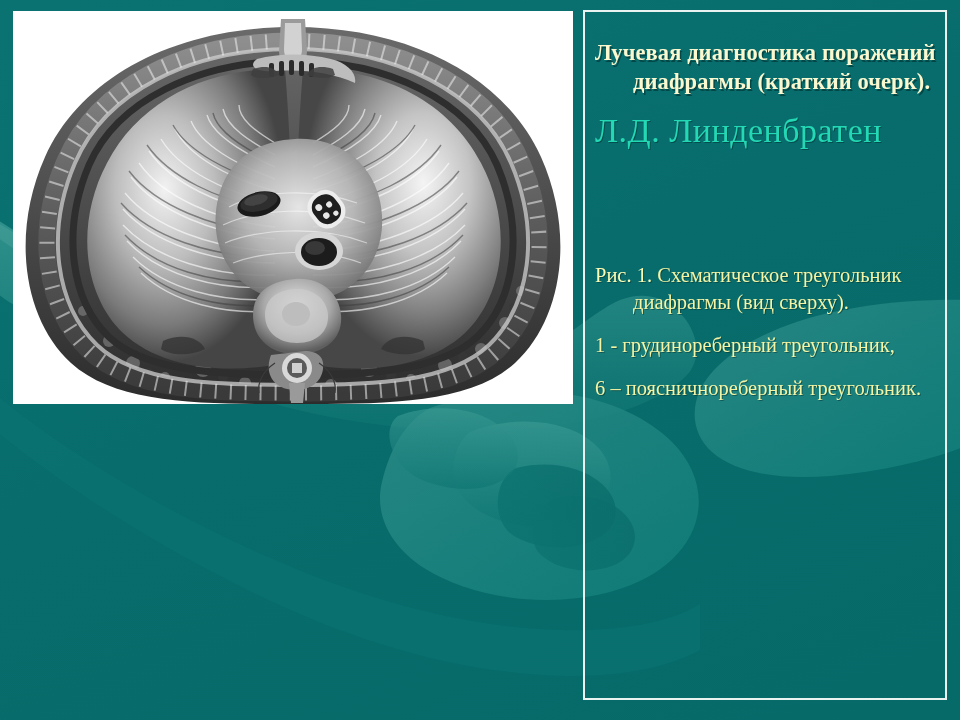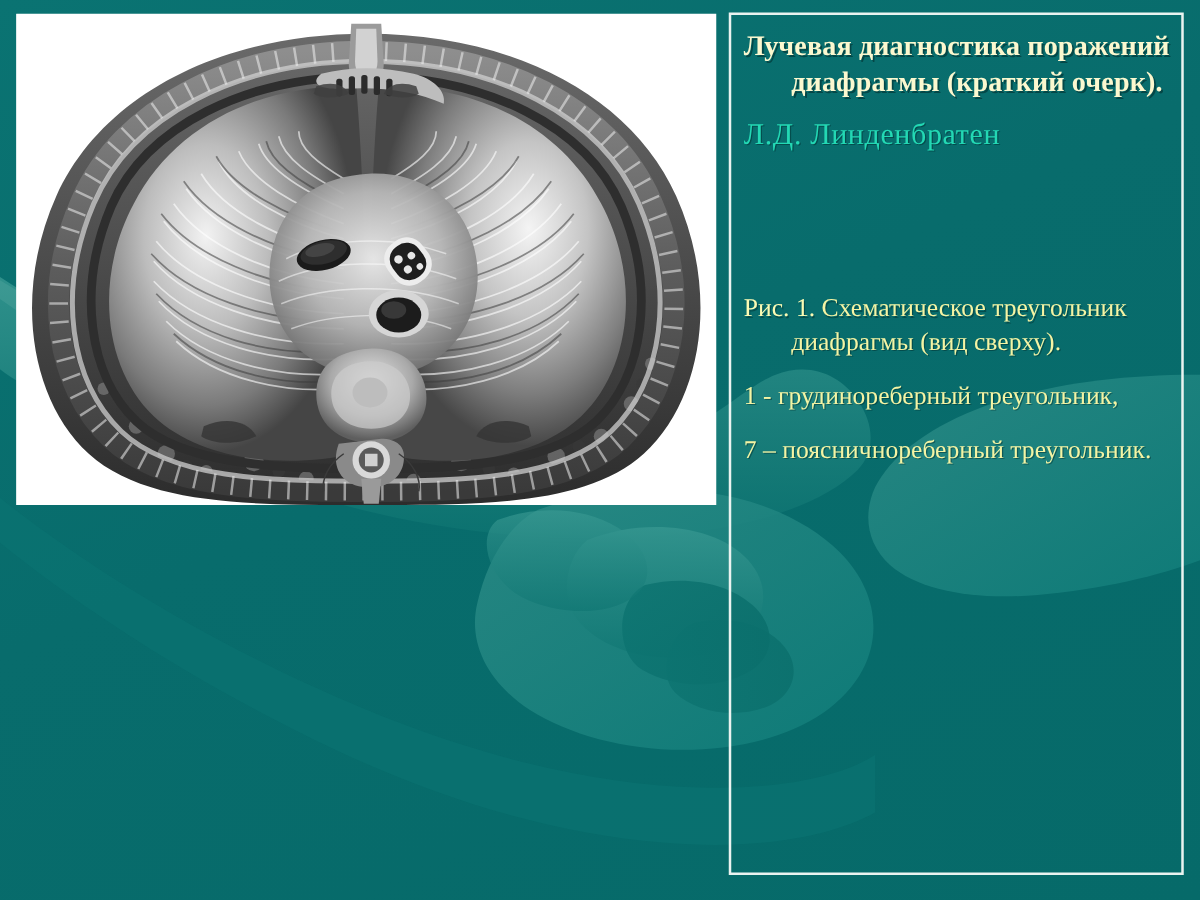--- a/index.html
+++ b/index.html
@@ -29,35 +29,35 @@
   }
   #figure-panel svg{display:block;width:560px;height:393px;}
 
   
   #text-frame{
     position:absolute;left:583px;top:10px;width:364px;height:690px;
     border:2px solid #eaf3f0;
     box-sizing:border-box;
   }
   #text-inner{
-    position:absolute;left:0;top:0;width:360px;height:686px;
+    position:absolute;left:0;top:16px;width:360px;height:686px;
     padding:10px 8px 0 10px;box-sizing:border-box;
   }
   .title-block{
     margin:0 0 0 0;
     padding-left:38px;text-indent:-38px;
     font-size:22.5px;line-height:1.30;
     font-weight:bold;
     color:#fbf8cf;
     letter-spacing:.1px;
     text-shadow:1.5px 1.5px 0 rgba(0,40,40,.55);
   }
   .author-block{
     margin:14px 0 0 0;
-    font-size:24px;line-height:1.15;
+    font-size:34px;line-height:1.15;
     font-weight:normal;
     color:#23d8b4;
     letter-spacing:.5px;
     text-shadow:1px 1px 0 rgba(0,45,45,.5);
   }
   .caption-spacer{height:112px;}
   .caption-block{
     margin:0;
     padding-left:38px;text-indent:-38px;
     font-size:20.5px;line-height:1.32;
@@ -360,18 +360,18 @@
       </p>
 
       <p class="author-block">Л.Д. Линденбратен</p>
 
       <div class="caption-spacer"></div>
 
       <p class="caption-block"><b>Рис. 1.</b><span> Схематическое треугольник диафрагмы (вид сверху).</span></p>
 
       <p class="caption-block">1 - грудинореберный треугольник,</p>
 
-      <p class="caption-block">7 – поясничнореберный треугольник.</p>
+      <p class="caption-block">6 – поясничнореберный треугольник.</p>
 
     </div>
   </div>
 
 </div>
 
 </body></html>

